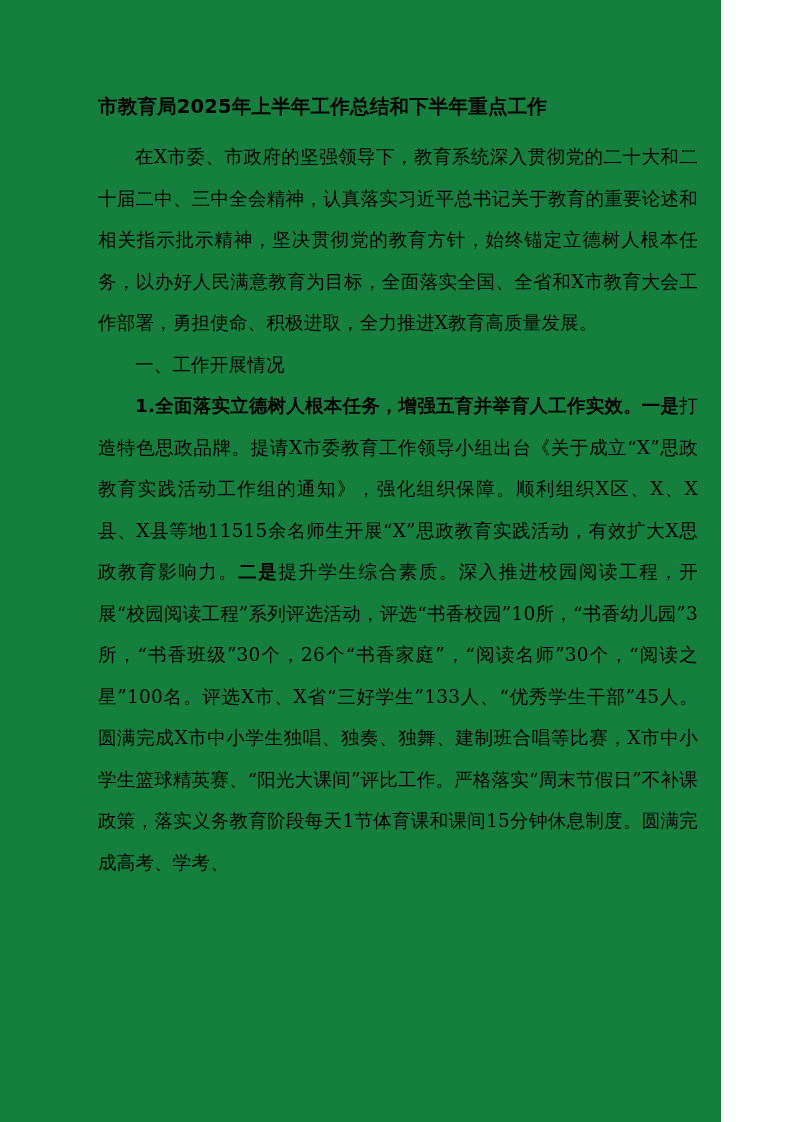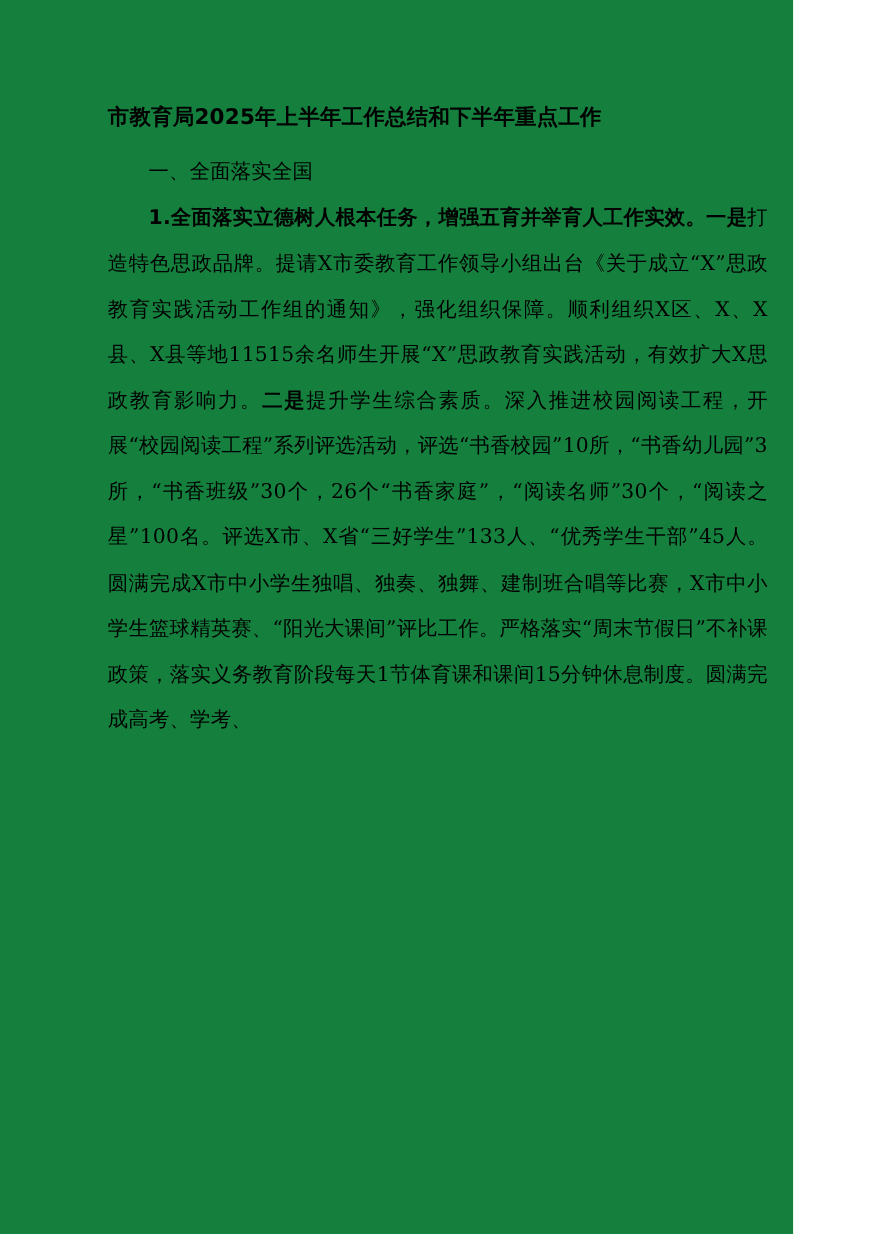--- a/index.html
+++ b/index.html
@@ -65,21 +65,22 @@
   }
 </style>
 </head>
 <body>
 
 <div class="page">
   <div class="content">
 
     <h1 class="doc-title">市教育局2025年上半年工作总结和下半年重点工作</h1>
 
+    <p class="body-par">在X市委、市政府的坚强领导下，教育系统深入贯彻党的二十大和二十届二中、三中全会精神，认真落实习近平总书记关于教育的重要论述和相关指示批示精神，坚决贯彻党的教育方针，始终锚定立德树人根本任务，以办好人民满意教育为目标，全面落实全国、全省和X市教育大会工作部署，勇担使命、积极进取，全力推进X教育高质量发展。</p>
 
-    <p class="heading-par">一、全面落实全国</p>
+    <p class="heading-par">一、工作开展情况</p>
 
     <p class="body-par with-bold">
       <span class="b">1.全面落实立德树人根本任务，增强五育并举育人工作实效。</span><span class="b">一是</span><span>打造特色思政品牌。提请X市委教育工作领导小组出台《关于成立“X”思政教育实践活动工作组的通知》，强化组织保障。顺利组织X区、X、X县、X县等地11515余名师生开展“X”思政教育实践活动，有效扩大X思政教育影响力。</span><span class="b">二是</span><span>提升学生综合素质。深入推进校园阅读工程，开展“校园阅读工程”系列评选活动，评选“书香校园”10所，“书香幼儿园”3所，“书香班级”30个，26个“书香家庭”，“阅读名师”30个，“阅读之星”100名。评选X市、X省“三好学生”133人、“优秀学生干部”45人。圆满完成X市中小学生独唱、独奏、独舞、建制班合唱等比赛，X市中小学生篮球精英赛、“阳光大课间”评比工作。严格落实“周末节假日”不补课政策，落实义务教育阶段每天1节体育课和课间15分钟休息制度。圆满完成高考、学考、</span>
     </p>
 
   </div>
 </div>
 
 </body></html>

